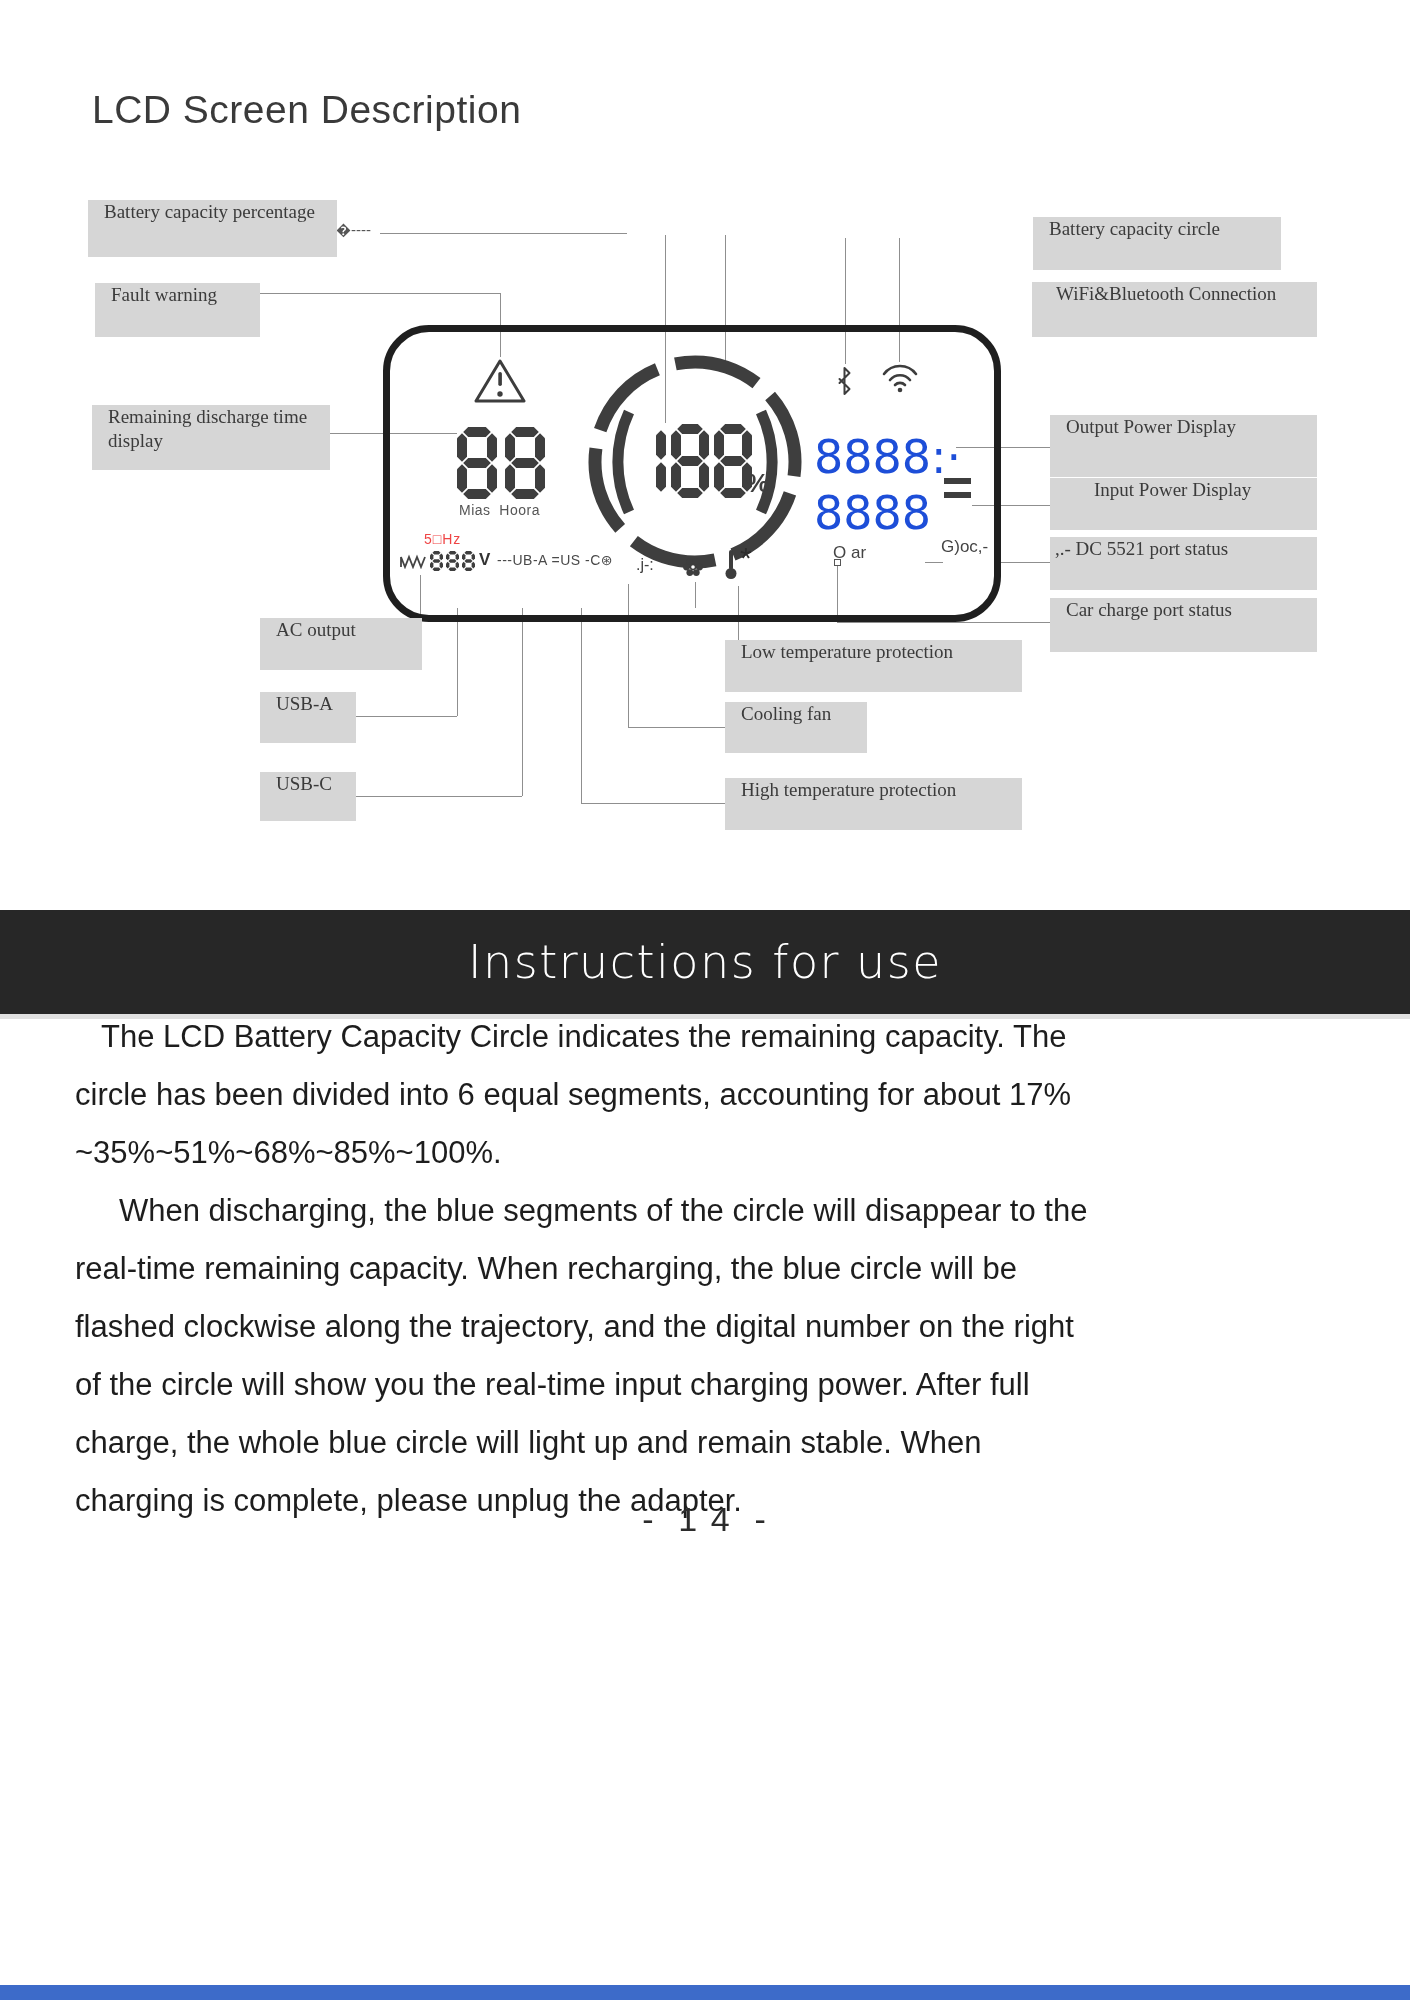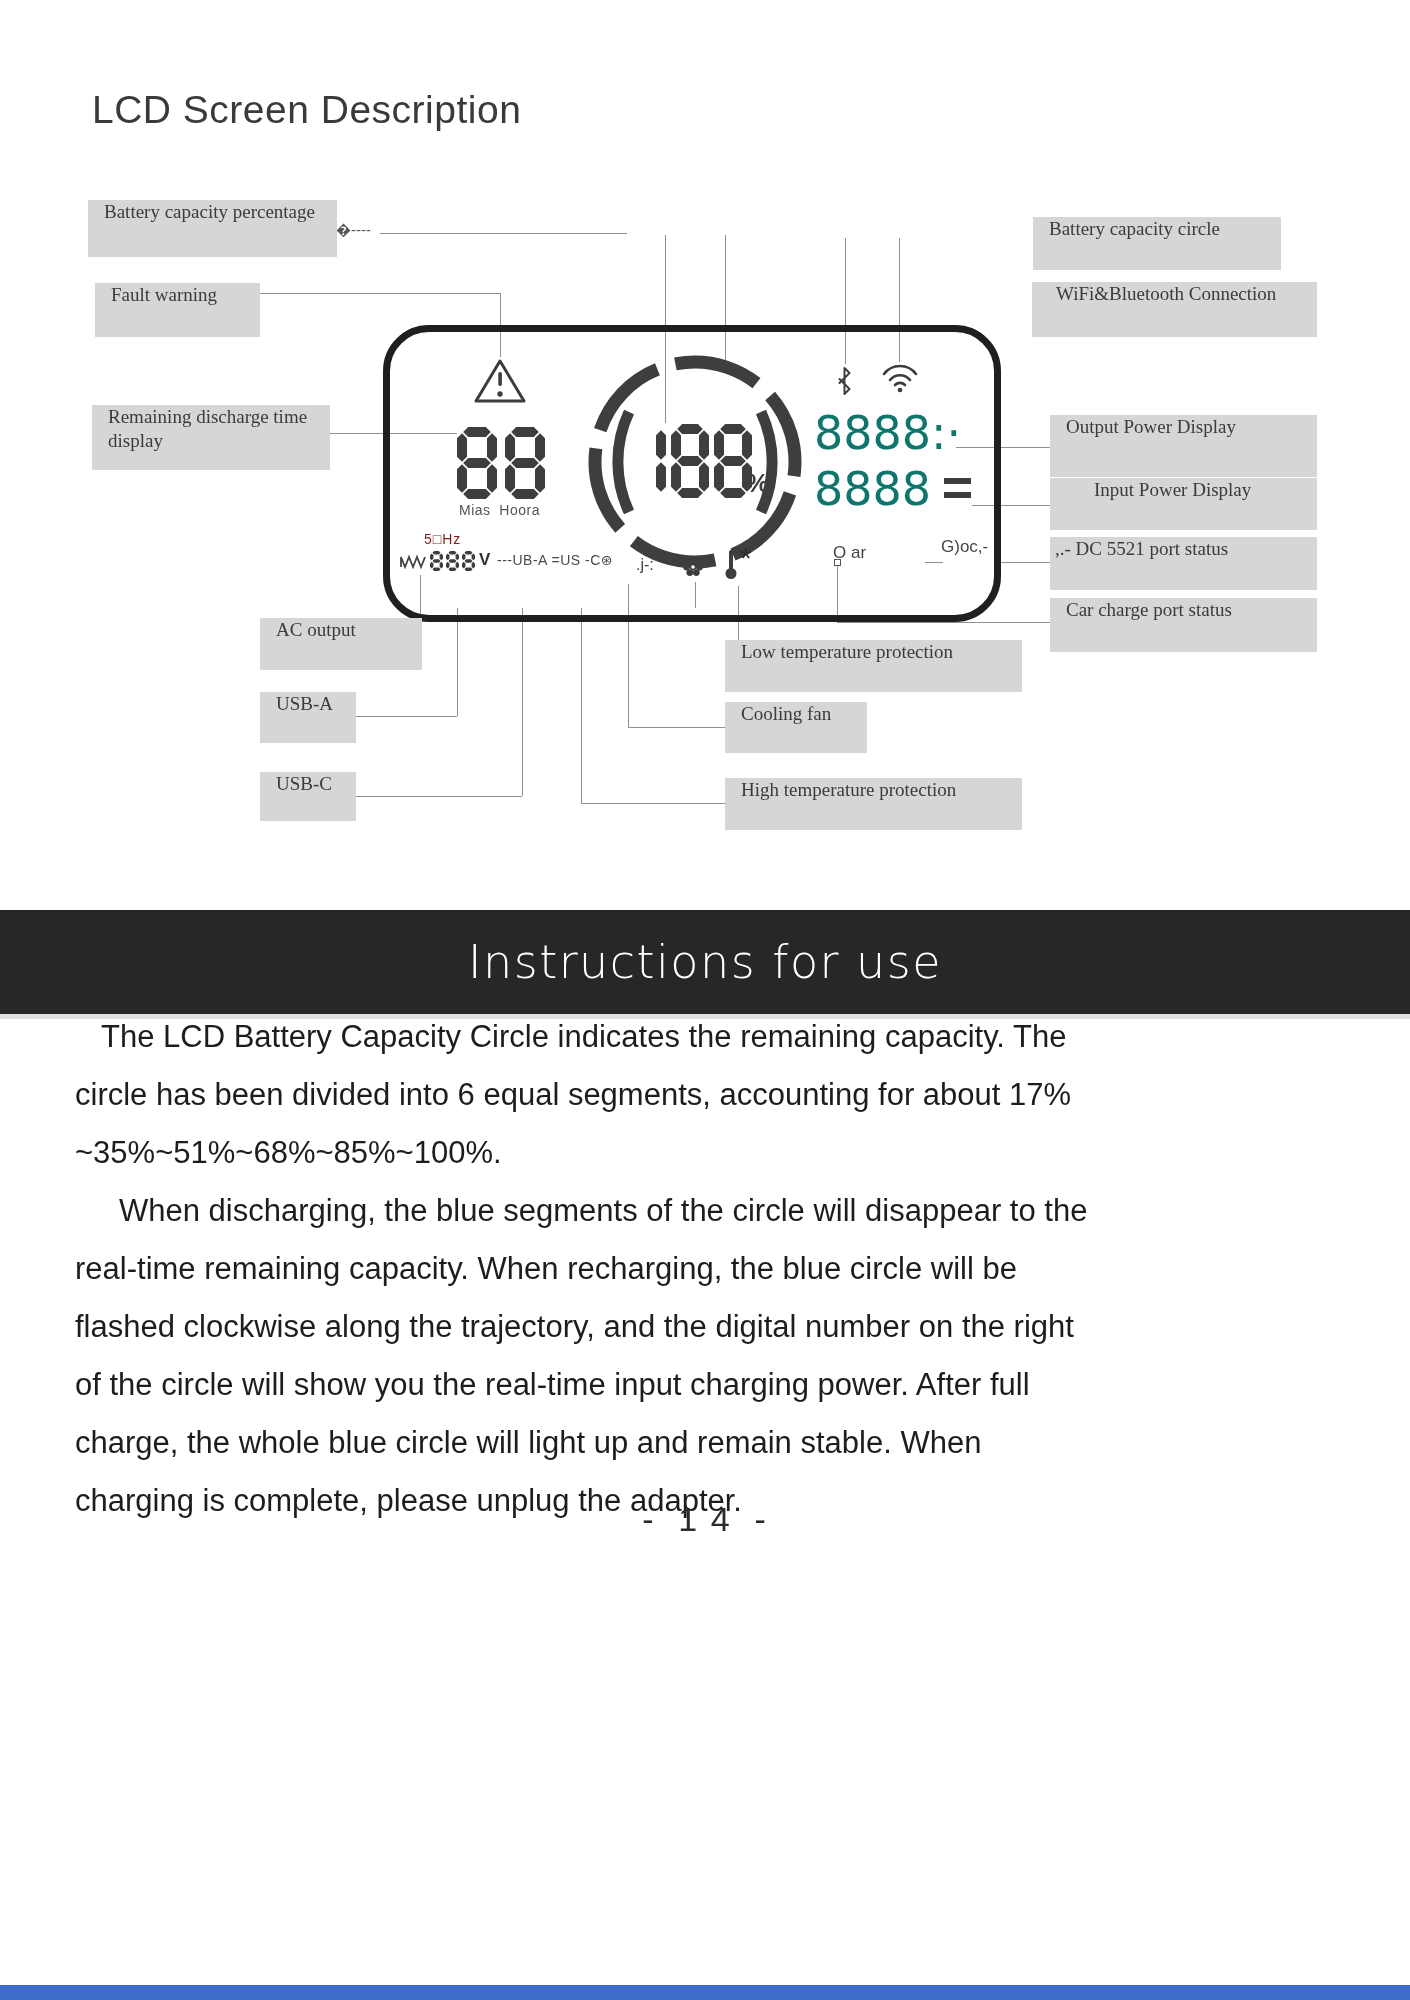--- a/index.html
+++ b/index.html
@@ -10,21 +10,21 @@
   .box{position:absolute;background:var(--label-bg,#d6d6d6);display:flex;align-items:flex-start;
        font-size:19px;color:#3b3b3b;padding-left:16px;box-sizing:border-box;line-height:1.25;z-index:4;font-family:Liberation Serif, serif;}
   .hl,.vl{position:absolute;background:var(--line,#8f8f8f);z-index:1;}
   .hl{height:1px;}.vl{width:1px;}
   .lcd{position:absolute;left:383px;top:325px;width:604px;height:283px;
        border:7px solid #1f1f1f;border-radius:46px;z-index:2;box-sizing:content-box;background:transparent;}
   .glyph{position:absolute;color:#3e3e3e;z-index:3;}
   .leader{position:absolute;left:336px;top:219px;font-size:15px;color:#555;z-index:3;}
   .segbox{position:absolute;z-index:3;line-height:0;}
   .caption{white-space:pre;font-size:14px;letter-spacing:0.5px;color:#555;}
-  .digits{font-family:"DejaVu Sans",sans-serif;font-size:46px;line-height:46px;color:#0f766e;}
+  .digits{font-family:"DejaVu Sans",sans-serif;font-size:46px;line-height:46px;color:#1d4ed8;margin-top:24px;}
   .equals{position:absolute;left:944px;top:478px;width:27px;height:20px;z-index:3;
           border-top:6px solid #3e3e3e;border-bottom:6px solid #3e3e3e;box-sizing:border-box;}
   .sq{position:absolute;left:834px;top:559px;width:5px;height:5px;border:1px solid #555;z-index:3;}
   .banner{position:absolute;left:0;top:910px;width:1410px;height:104px;background:var(--banner-bg,#272727);
           color:#ffffff;text-align:center;font-size:46px;line-height:104px;font-weight:300;
           letter-spacing:1.5px;z-index:5;box-shadow:0 5px 0 rgba(0,0,0,0.12);
           font-family:"DejaVu Sans",sans-serif;}
   .bodytext{position:absolute;left:75px;top:1008px;width:1243px;z-index:5;}
   .bodytext p{margin:0;white-space:pre-line;font-size:31px;line-height:58px;color:#1d1d1d;}
   .p1{text-indent:26px;}
@@ -176,21 +176,21 @@
     <path d="M2 10 A 20 20 0 0 1 34 10" fill="none" stroke="#3d3d3d" stroke-width="2.6" stroke-linecap="round"></path>
     <path d="M8 16 A 13 13 0 0 1 28 16" fill="none" stroke="#3d3d3d" stroke-width="2.6" stroke-linecap="round"></path>
     <path d="M13 21 A 7 7 0 0 1 23 21" fill="none" stroke="#3d3d3d" stroke-width="2.6" stroke-linecap="round"></path>
     <circle cx="18" cy="26" r="2.3" fill="#3d3d3d"></circle>
   </svg>
 
   <span class="glyph digits" style="left:814px;top:410px;">8888:·</span>
   <span class="glyph digits" style="left:814px;top:466px;">8888</span>
   <div class="equals"></div>
 
-  <span class="glyph" style="left:424px;top:531px;font-size:14px;letter-spacing:1px;color:#7f1d1d;">5□Hz</span>
+  <span class="glyph" style="left:424px;top:531px;font-size:14px;letter-spacing:1px;color:#ef4444;">5□Hz</span>
   <svg class="glyph" style="left:400px;top:554px;" width="26" height="15" viewBox="0 0 26 15">
     <path d="M1 13 L1 3 L5 13 L9 3 L13 13 L17 3 L21 13 L25 3" fill="none" stroke="#444" stroke-width="1.8"></path>
   </svg>
   <span class="segbox" style="left:430px;top:551px;"><svg width="45" height="20" viewBox="0 0 45 20">
         <polygon points="4.2,0.0 8.8,0.0 10.5,1.7 8.8,3.4 4.2,3.4 2.5,1.7" fill="#3e3e3e"></polygon>
         <polygon points="11.3,2.5 13.0,4.2 13.0,7.5 11.3,9.2 9.6,7.5 9.6,4.2" fill="#3e3e3e"></polygon>
         <polygon points="11.3,10.8 13.0,12.5 13.0,15.8 11.3,17.5 9.6,15.8 9.6,12.5" fill="#3e3e3e"></polygon>
         <polygon points="4.2,16.6 8.8,16.6 10.5,18.3 8.8,20.0 4.2,20.0 2.5,18.3" fill="#3e3e3e"></polygon>
         <polygon points="1.7,10.8 3.4,12.5 3.4,15.8 1.7,17.5 0.0,15.8 0.0,12.5" fill="#3e3e3e"></polygon>
         <polygon points="1.7,2.5 3.4,4.2 3.4,7.5 1.7,9.2 0.0,7.5 0.0,4.2" fill="#3e3e3e"></polygon>

